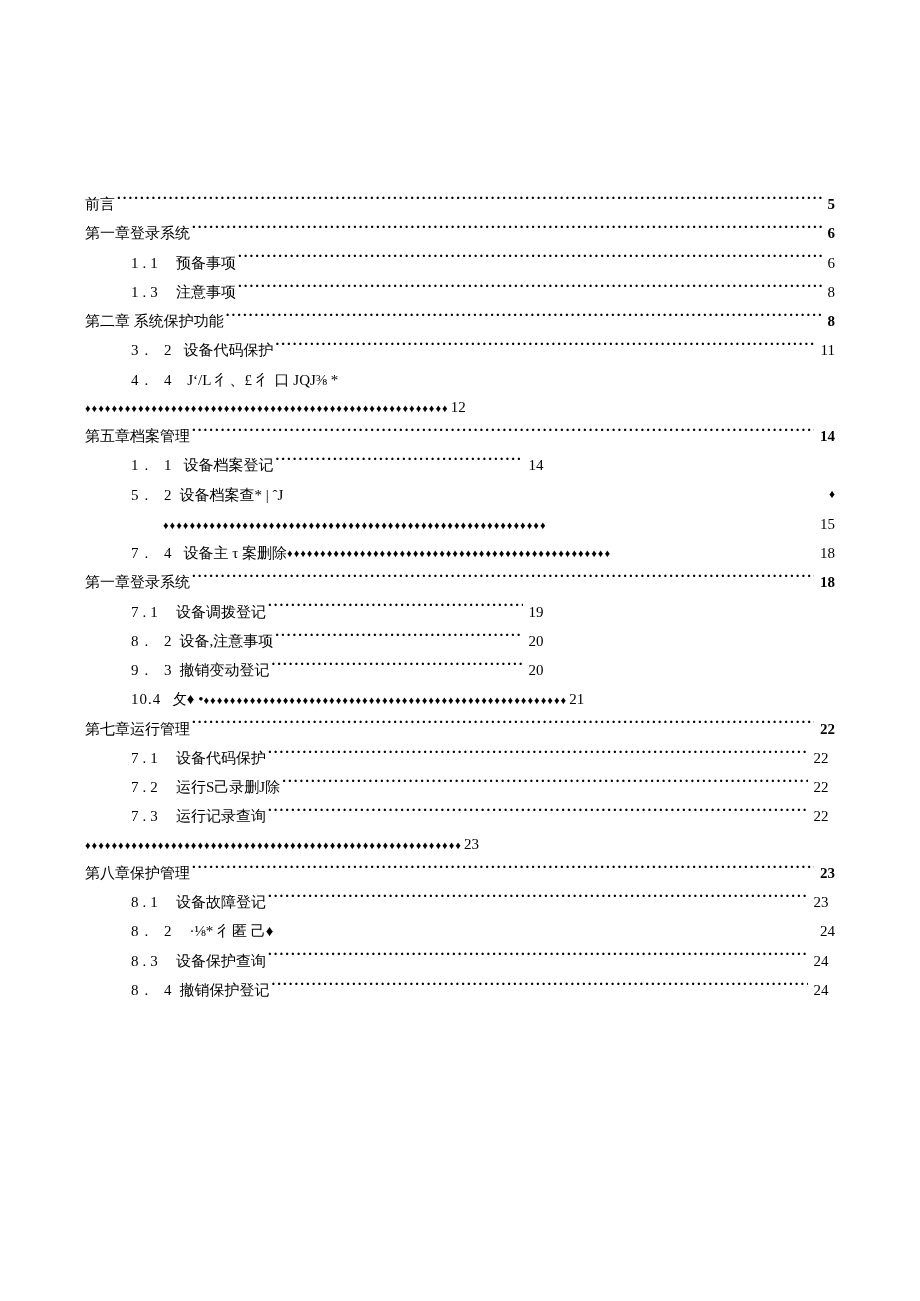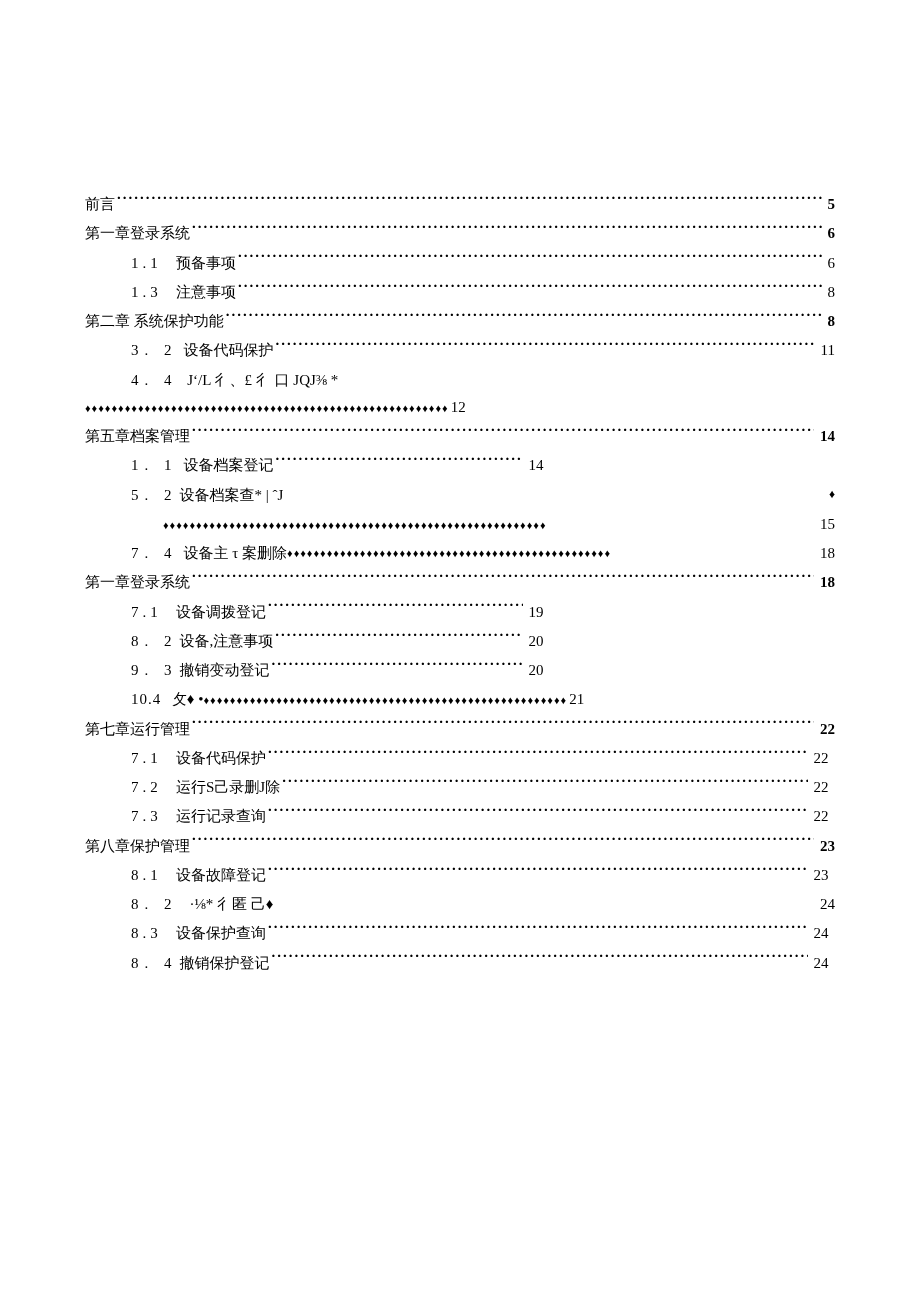--- a/index.html
+++ b/index.html
@@ -203,20 +203,23 @@
     <span class="toc-page">22</span>
   </div>
 
   <div class="toc-line indent-1" style="width:93%">
     <span class="num">7.3</span>
     <span class="toc-label" style="padding-left:12px">运行记录查询</span>
     <span class="toc-leader dots"></span>
     <span class="toc-page">22</span>
   </div>
 
+  <div class="no-indent diamond-wrap">
+    <span class="diamond-line">♦♦♦♦♦♦♦♦♦♦♦♦♦♦♦♦♦♦♦♦♦♦♦♦♦♦♦♦♦♦♦♦♦♦♦♦♦♦♦♦♦♦♦♦♦♦♦♦♦♦♦♦♦♦♦♦♦</span><span class="pg-gap">23</span>
+  </div>
 
   <div class="toc-line no-indent">
     <span class="toc-label">第八章保护管理</span>
     <span class="toc-leader dots"></span>
     <span class="toc-page bold">23</span>
   </div>
 
   <div class="toc-line indent-1" style="width:93%">
     <span class="num">8.1</span>
     <span class="toc-label" style="padding-left:12px">设备故障登记</span>

